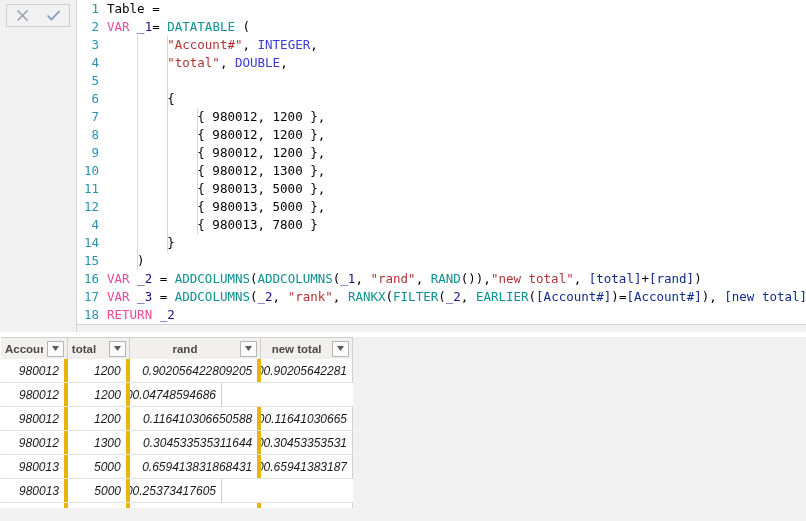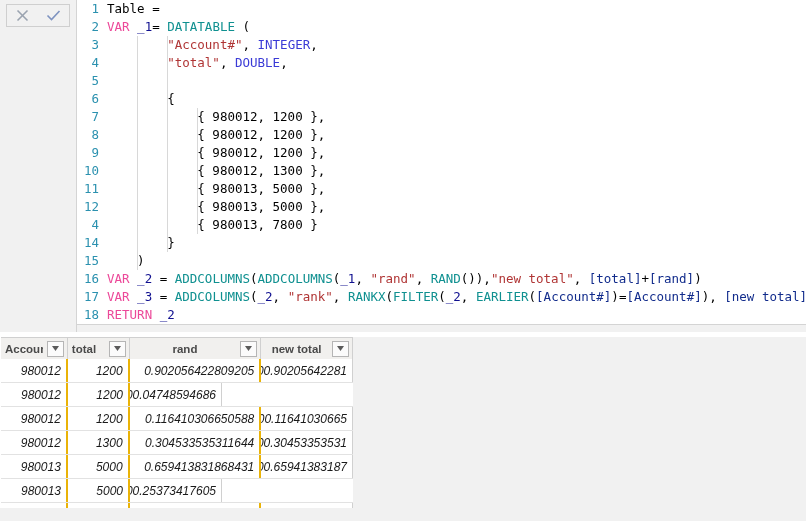--- a/index.html
+++ b/index.html
@@ -183,21 +183,21 @@
     height: 24px;
     border-bottom: 1px solid #e2e2e2;
     box-sizing: border-box;
     background: #ffffff;
   }
   .dcell {
     display: flex;
     align-items: center;
     justify-content: flex-end;
     box-sizing: border-box;
-    border-right: 2px solid #eab308;
+    border-right: 4px solid #eab308;
     padding: 0 5px 0 3px;
     font-size: 12px;
     font-style: italic;
     color: #1a1a1a;
     overflow: hidden;
     white-space: nowrap;
   }
   .c0 { width: 67px; }
   .c1 { width: 62px; align-items: center; }
   .c2 { width: 132px; }

